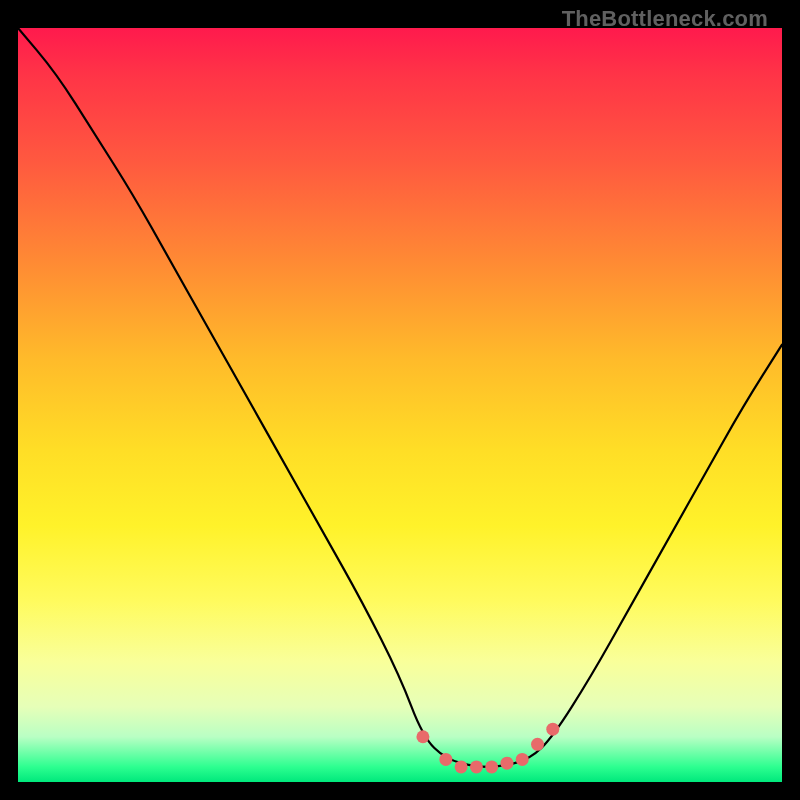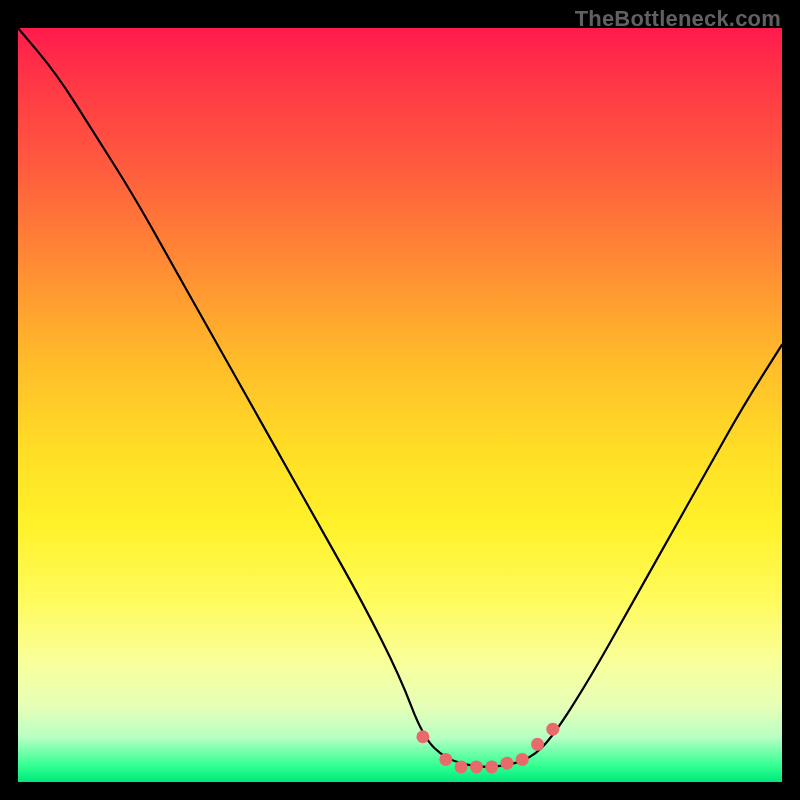--- a/index.html
+++ b/index.html
@@ -7,21 +7,21 @@
     padding: 0;
     width: 800px;
     height: 800px;
     background: #000;
     position: relative;
     font-family: Arial, Helvetica, sans-serif;
   }
   .watermark {
     position: absolute;
     top: 6px;
-    right: 19px;
+    right: 32px;
     font-size: 22px;
     font-weight: bold;
     color: #606060;
     letter-spacing: 0.2px;
     z-index: 20;
     text-align: center;
   }
   .plot {
     position: absolute;
     left: 18px;

